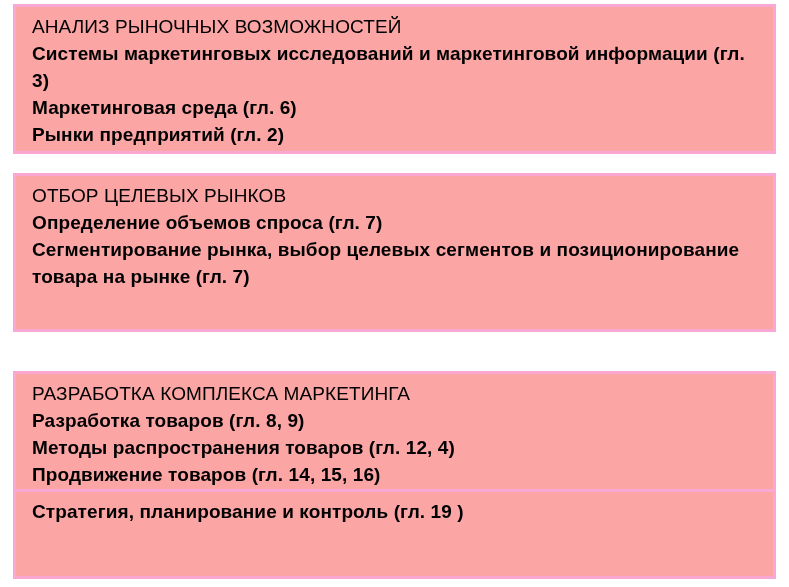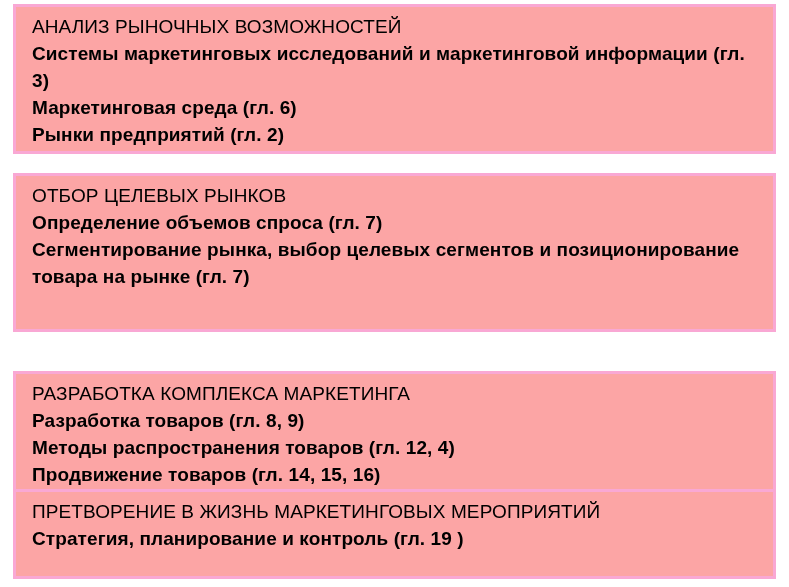--- a/index.html
+++ b/index.html
@@ -79,19 +79,18 @@
   <section class="block" id="block-2">
     <div class="block-title">РАЗРАБОТКА КОМПЛЕКСА МАРКЕТИНГА</div>
     <ul class="block-lines">
       <li class="block-line">Разработка товаров (гл. 8, 9)</li>
       <li class="block-line">Методы распространения товаров (гл. 12, 4)</li>
       <li class="block-line">Продвижение товаров (гл. 14, 15, 16)</li>
     </ul>
   </section>
 
   <section class="block" id="block-3">
-    <div class="block-title">ПРЕТВОРЕНИЕ В ЖИЗНЬ МАРКЕТИНГОВЫХ МЕРОПРИЯТИЙ</div>
     <ul class="block-lines">
       <li class="block-line">Стратегия, планирование и контроль (гл. 19 )</li>
     </ul>
   </section>
 
 </div>
 
 </body></html>

